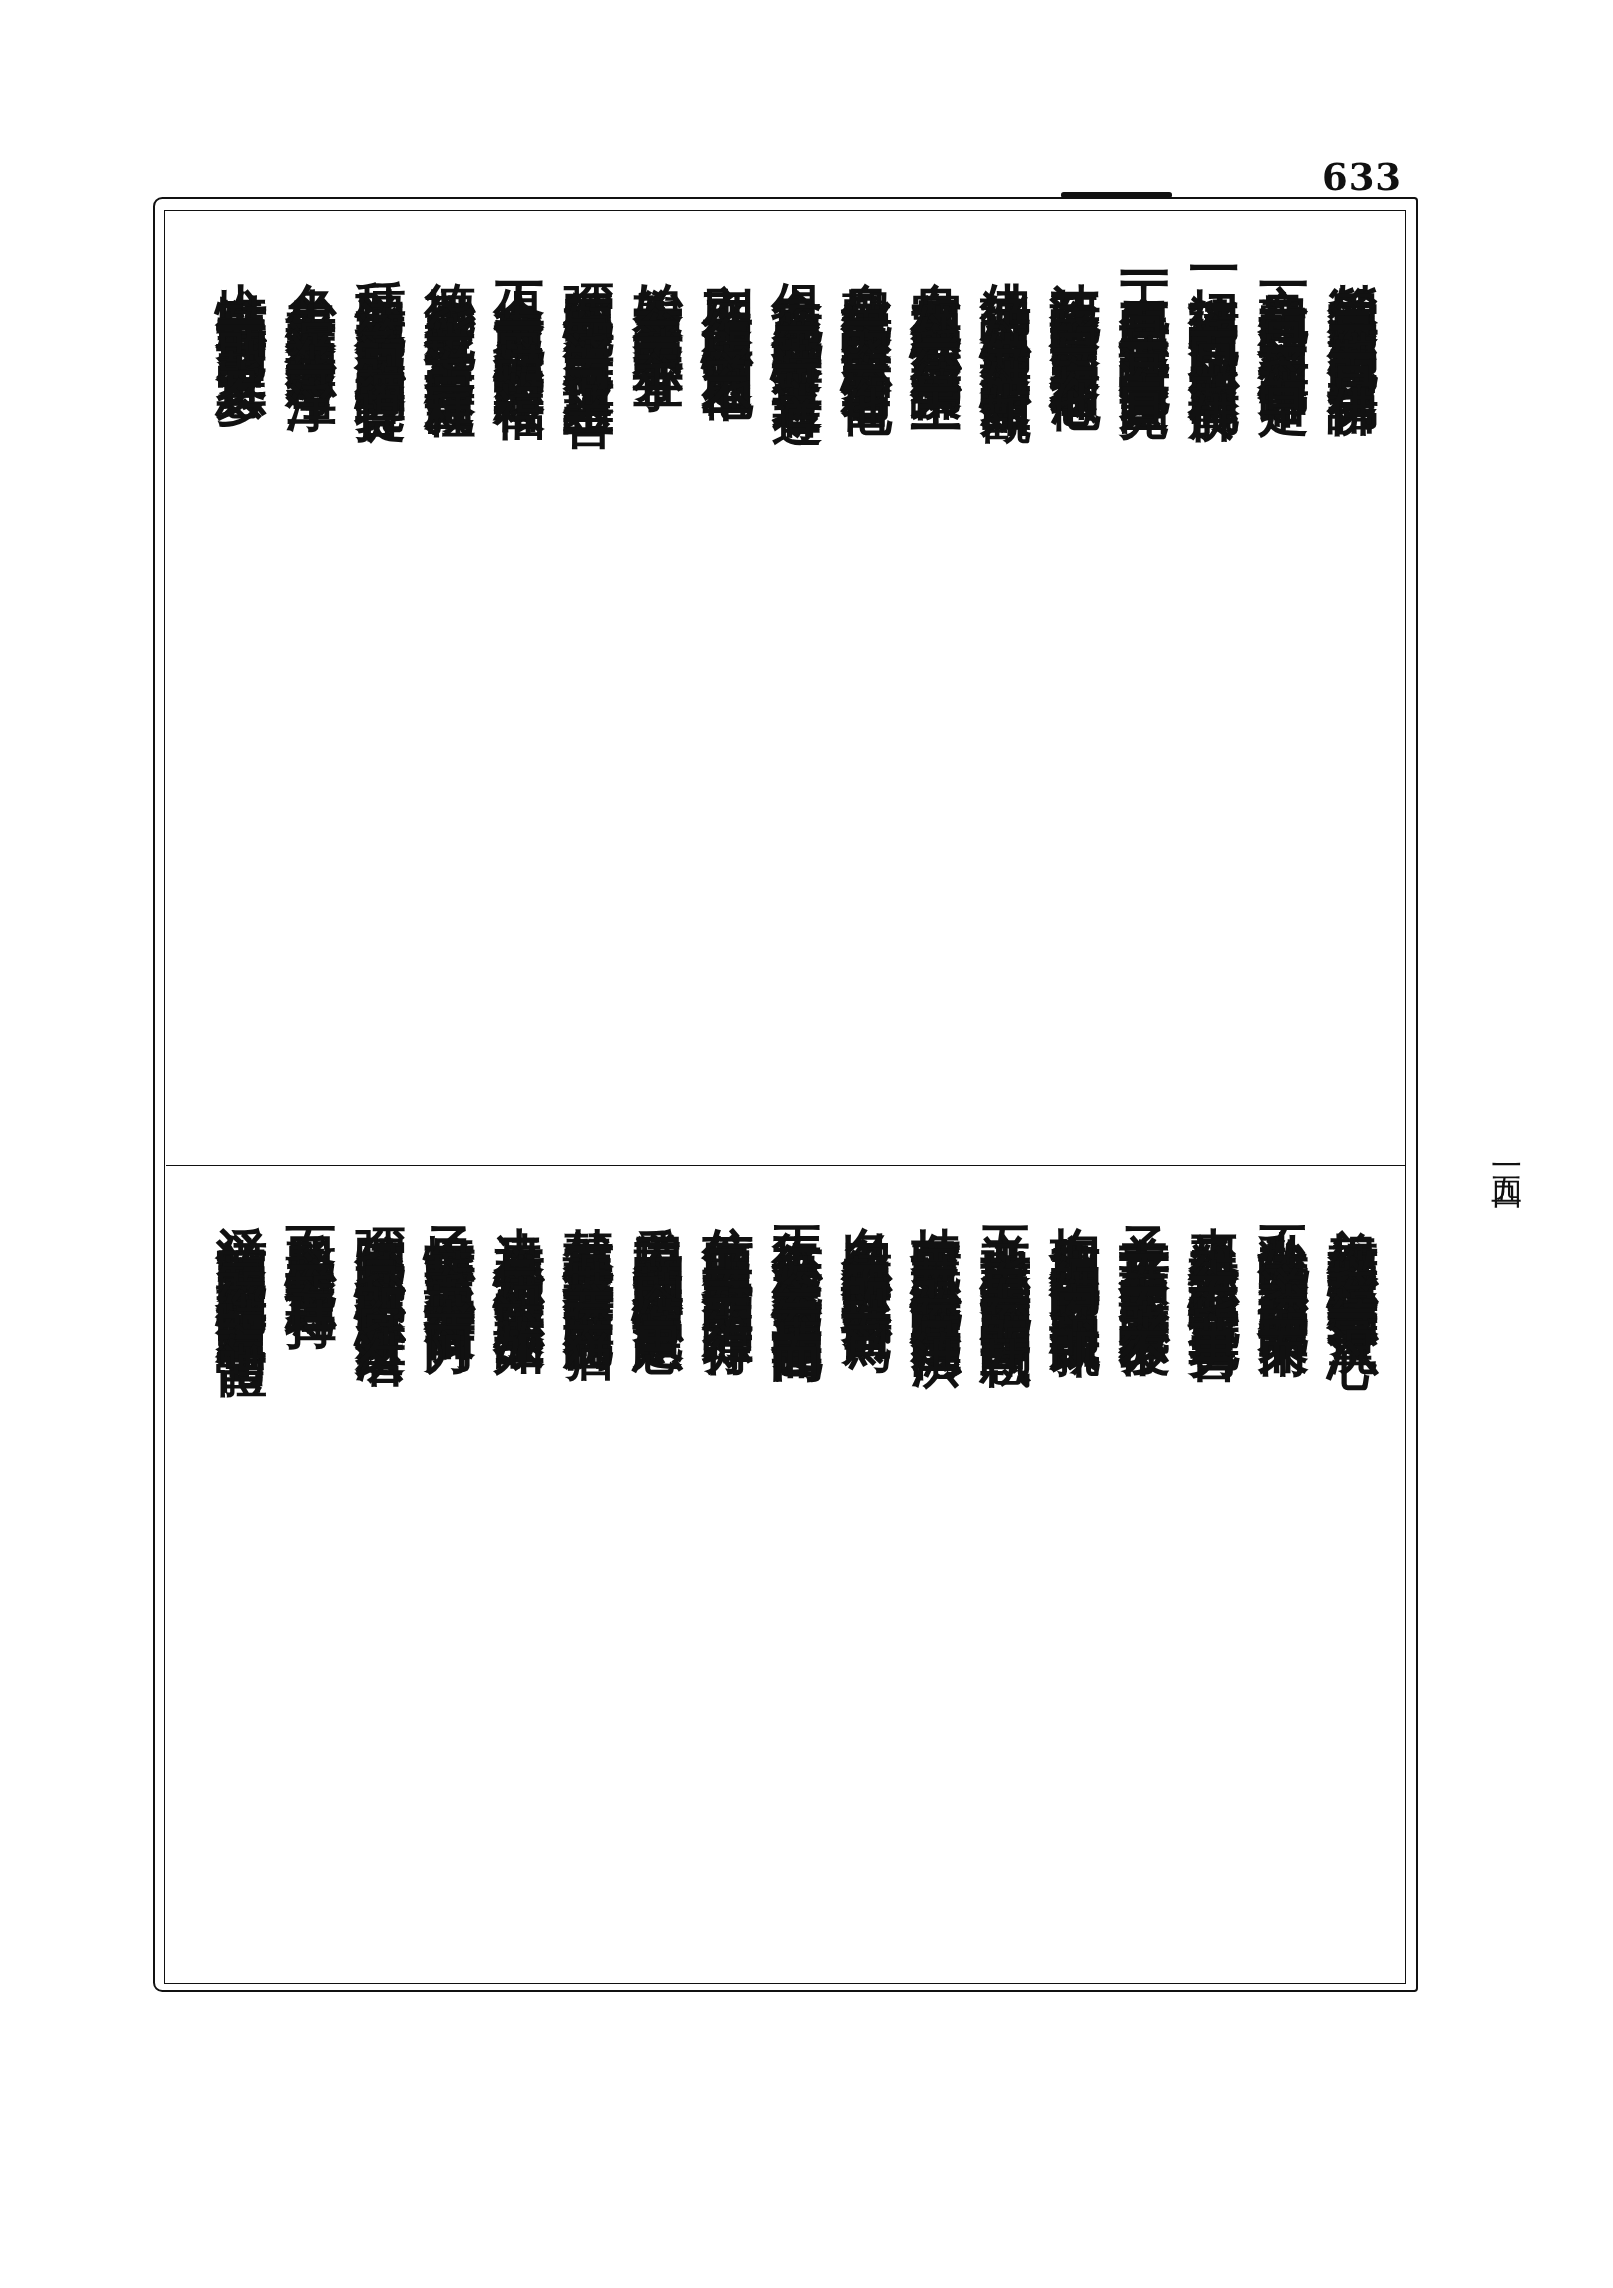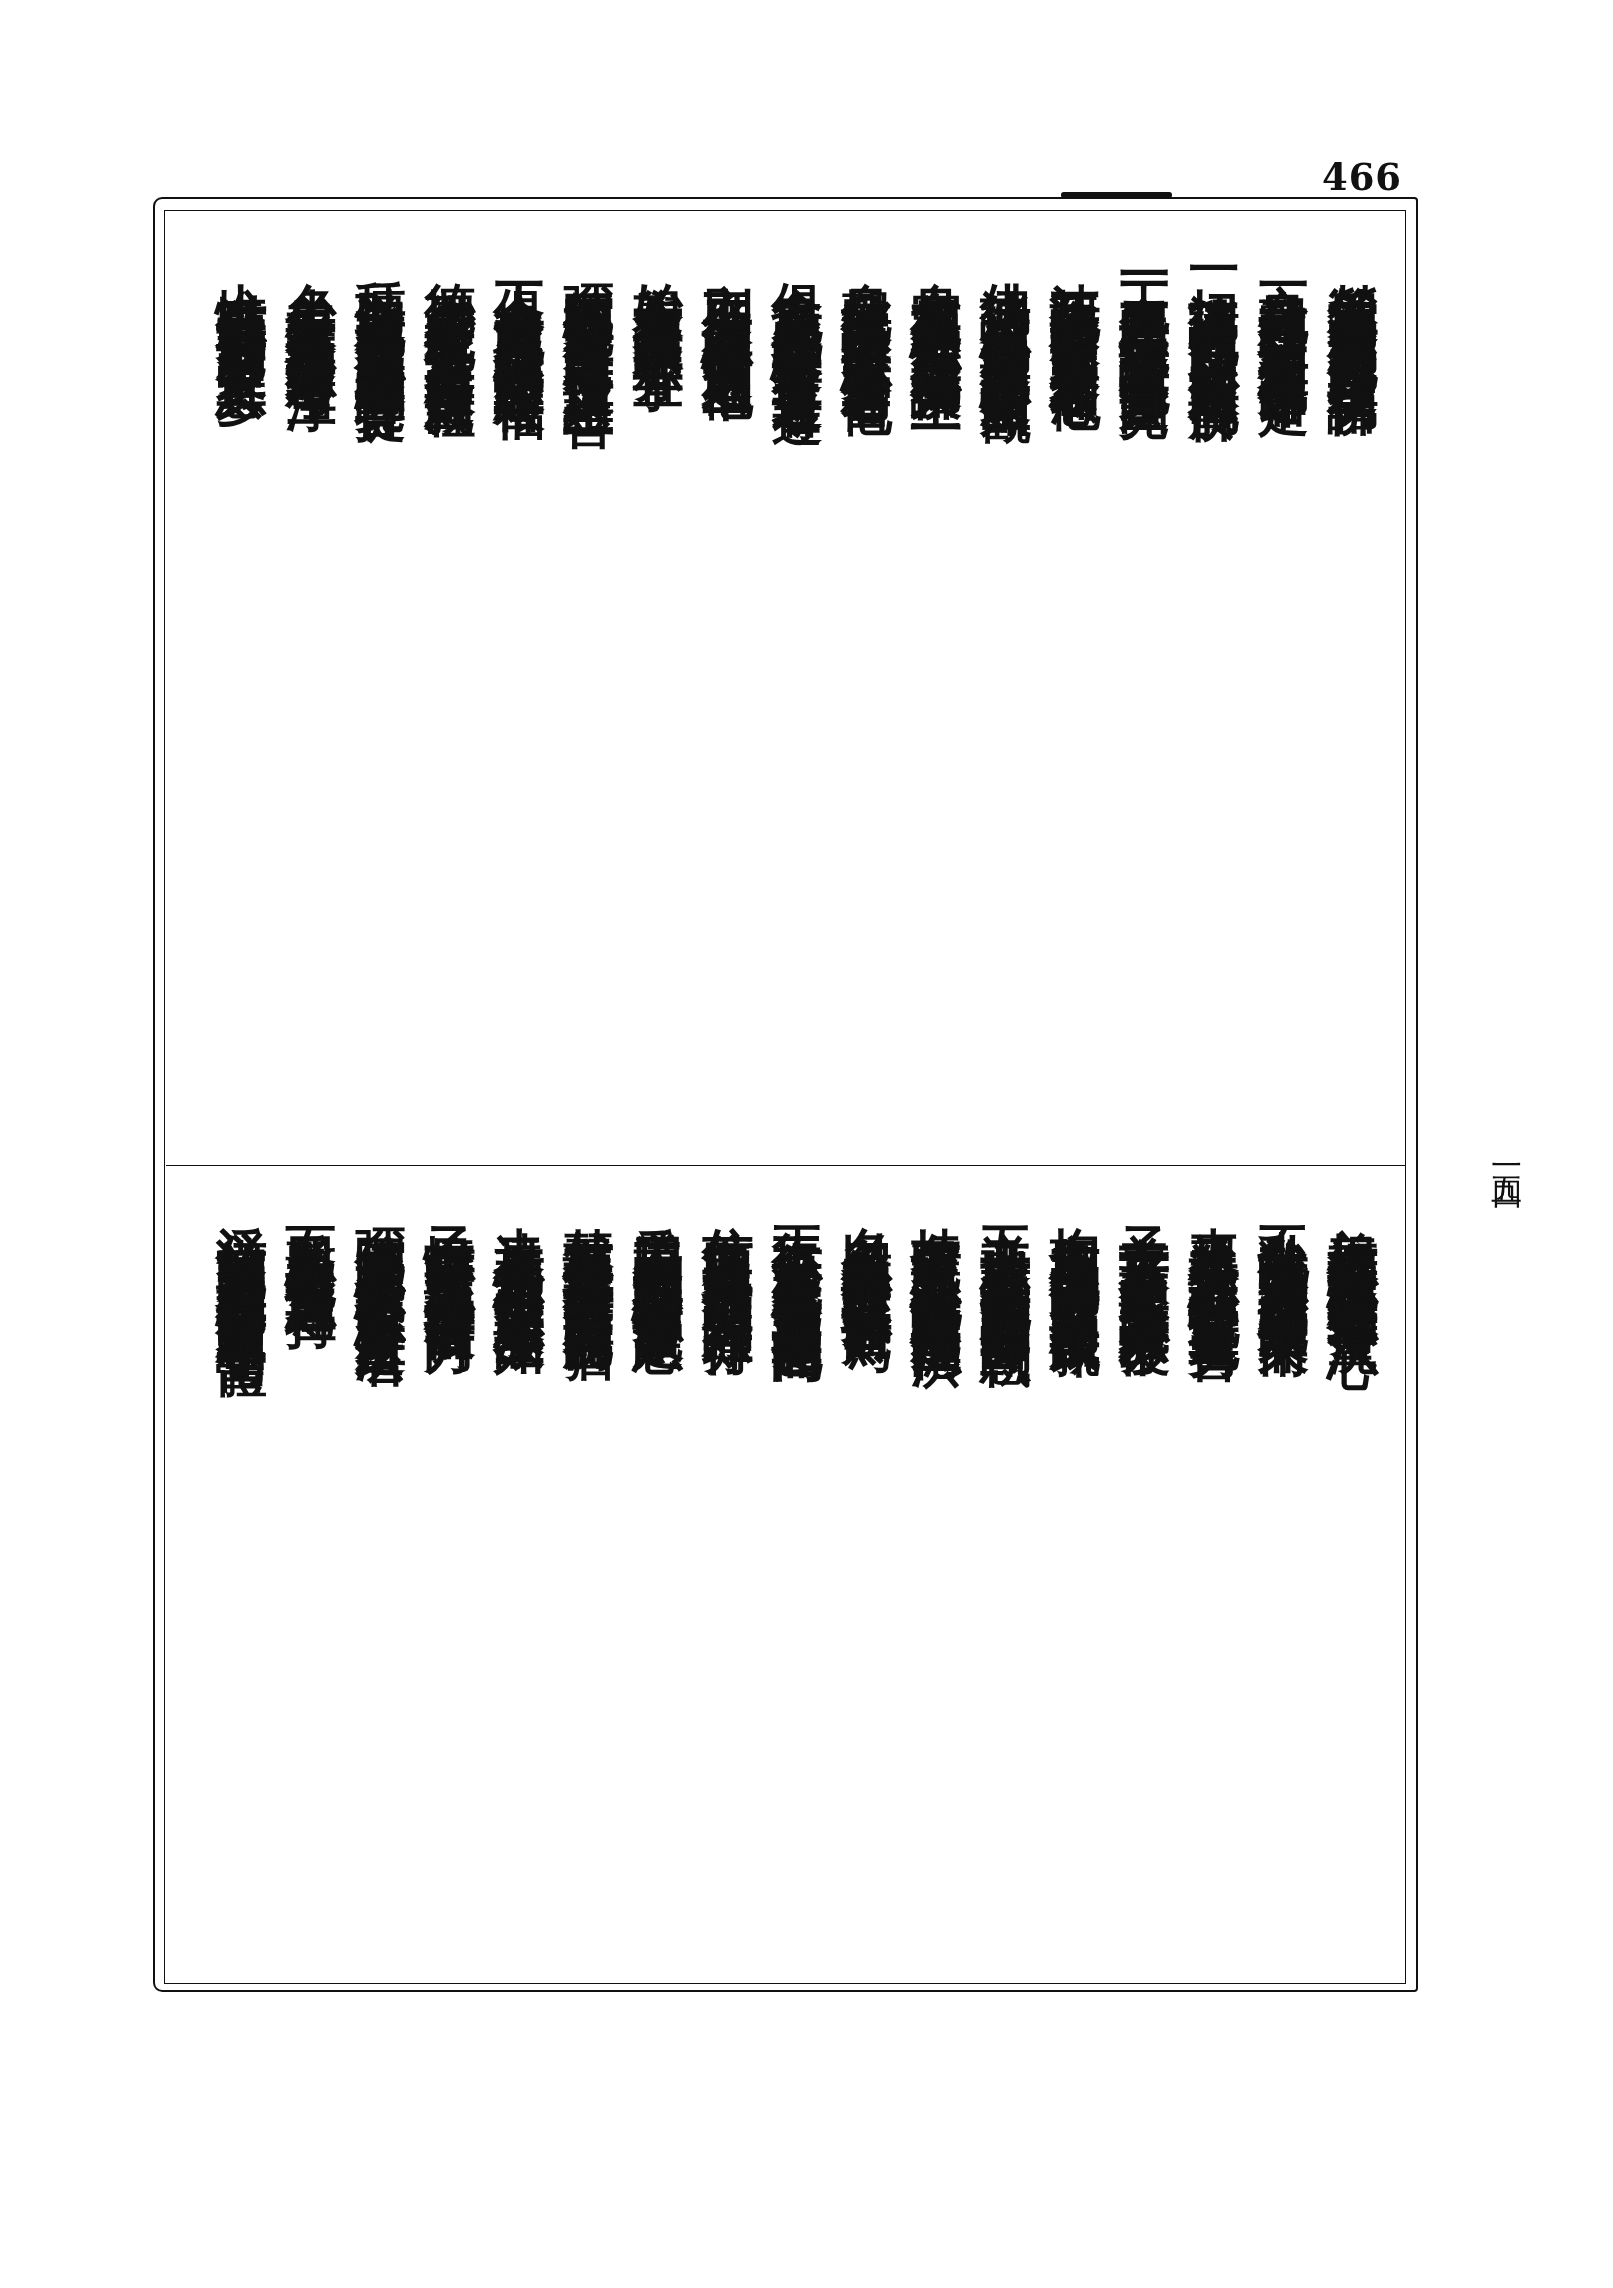--- a/index.html
+++ b/index.html
@@ -89,21 +89,21 @@
     writing-mode: vertical-rl;
     font-family: "DejaVu Serif", serif;
     font-size: 31px;
     letter-spacing: 3.7px;
     color: #111;
   }
 </style>
 </head>
 <body>
 
-<div class="page-number">466</div>
+<div class="page-number">633</div>
 <div class="header-bar"></div>
 <div class="frame-outer"></div>
 <div class="frame-inner"></div>
 <div class="divider"></div>
 
 <div class="section top">
   <div class="col">瑩然周徧法界是念自佛觀一佛身即是一切諸佛</div>
   <div class="col">之身觀一相好即是一切相好之海稱一佛名即是</div>
   <div class="col">一切諸佛之名觀一法門即是一切微妙法門觀於佛</div>
   <div class="col">土一塵一法即是一切諸塵諸法見一色身即是圓見</div>

